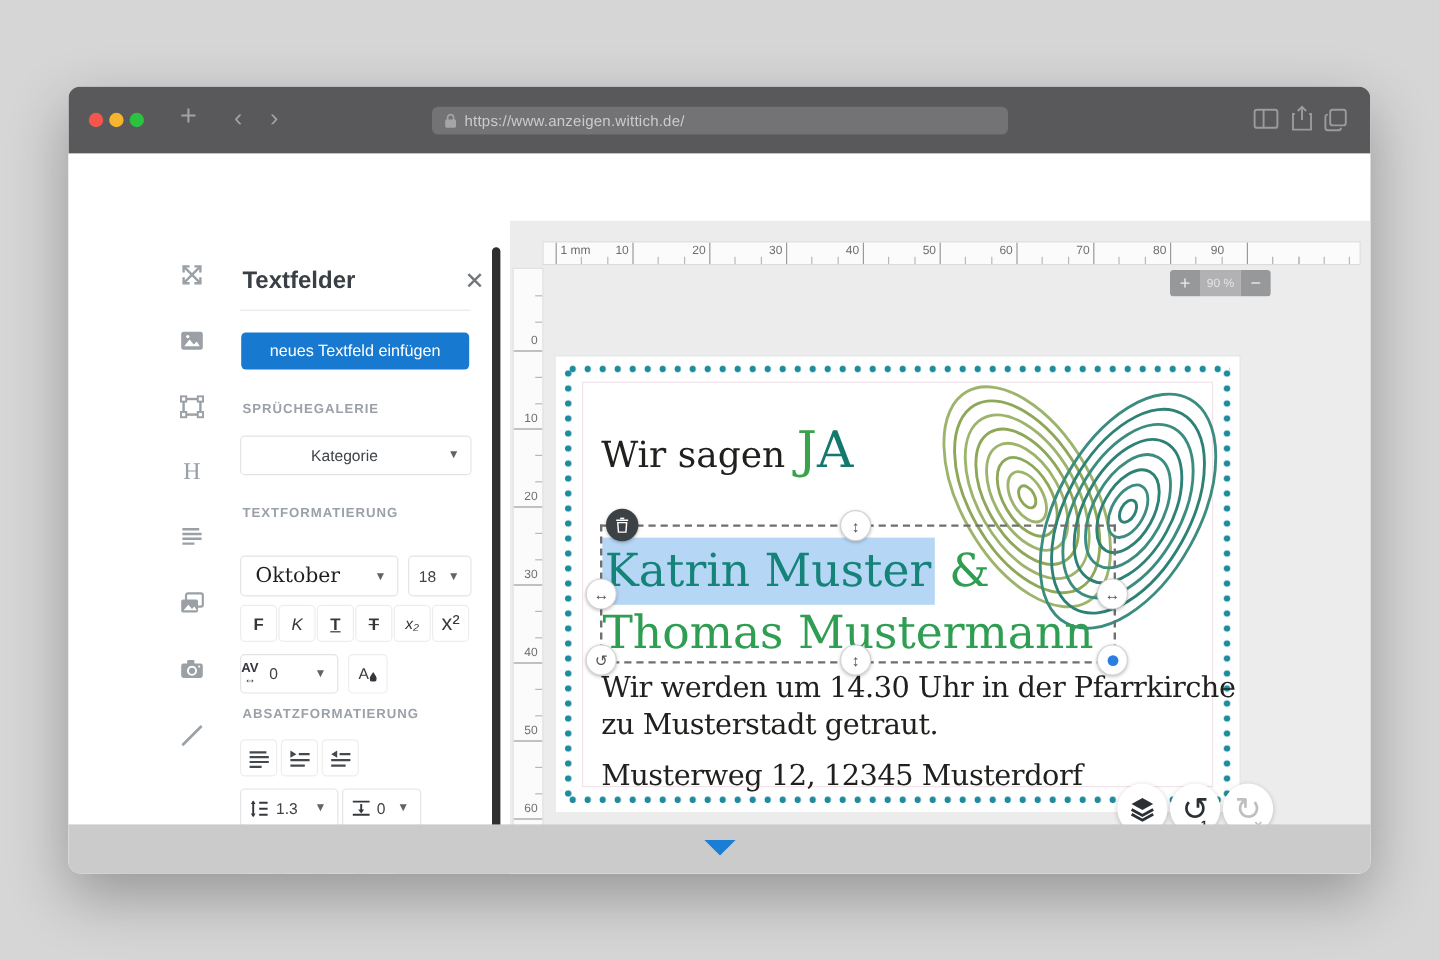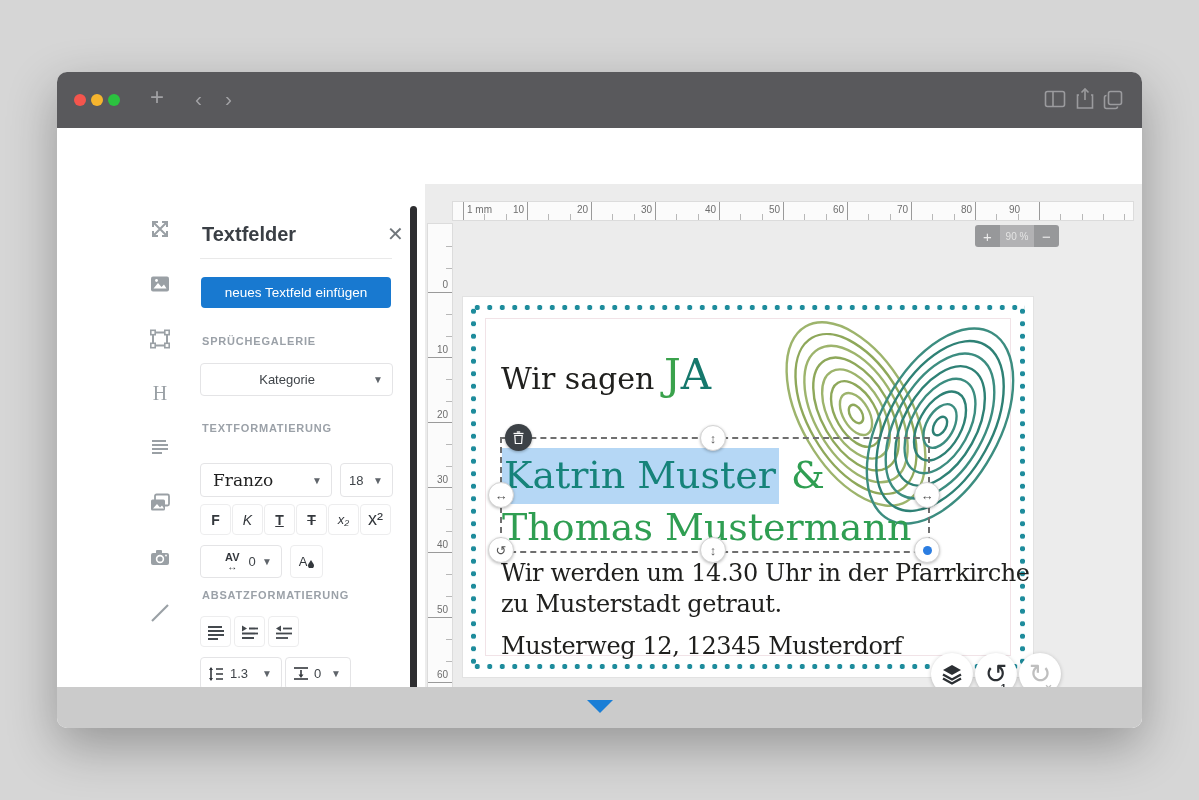--- a/index.html
+++ b/index.html
@@ -81,20 +81,27 @@
   <div class="window">
 
     <div class="titlebar">
       <div class="tl-dot" style="left:17px;background:#f4554d;"></div>
       <div class="tl-dot" style="left:34px;background:#f6b52e;"></div>
       <div class="tl-dot" style="left:51px;background:#2bc23f;"></div>
       <div class="chrome-glyph" style="left:93px;font-size:24px;top:12px;">+</div>
       <div class="chrome-glyph" style="left:138px;">‹</div>
       <div class="chrome-glyph" style="left:168px;">›</div>
 
+      <div class="urlbar">
+        <svg class="icon-svg" style="margin-left:10px;" width="11" height="13" viewBox="0 0 11 13">
+          <rect x="1" y="5.5" width="9" height="7" rx="1.2" fill="#a5a5a8"></rect>
+          <path d="M3 6V4a2.5 2.5 0 0 1 5 0v2" fill="none" stroke="#a5a5a8" stroke-width="1.4"></path>
+        </svg>
+        <span class="urltext">https://www.anzeigen.wittich.de/</span>
+      </div>
 
       <svg class="tb-icon icon-svg" style="left:987px;" width="22" height="18" viewBox="0 0 22 18">
         <rect x="1.5" y="1.5" width="19" height="15" rx="2" fill="none" stroke="#9b9b9e" stroke-width="1.6"></rect>
         <line x1="9" y1="1.5" x2="9" y2="16.5" stroke="#9b9b9e" stroke-width="1.6"></line>
       </svg>
       <svg class="tb-icon icon-svg" style="left:1019px;top:15px;" width="18" height="24" viewBox="0 0 18 24">
         <path d="M3 9h-1.5v13h15V9H15" fill="none" stroke="#9b9b9e" stroke-width="1.6" transform="translate(0,-1)"></path>
         <line x1="9" y1="2" x2="9" y2="13" stroke="#9b9b9e" stroke-width="1.6"></line>
         <path d="M5.5 5.5 9 2l3.5 3.5" fill="none" stroke="#9b9b9e" stroke-width="1.6"></path>
       </svg>
@@ -155,37 +162,37 @@
       <div class="btn-blue">neues Textfeld einfügen</div>
 
       <div class="sec-label" style="top:207px;">SPRÜCHEGALERIE</div>
       <div class="dd" style="left:143px;top:235px;width:191px;height:31px;">
         <span style="flex:1;text-align:center;">Kategorie</span>
         <span class="caret">▼</span>
       </div>
 
       <div class="sec-label" style="top:294px;">TEXTFORMATIERUNG</div>
       <div class="dd" style="left:143px;top:335px;width:130px;height:32px;">
-        <span style="margin-left:12px;font-family:'DejaVu Serif',serif;font-size:17px;color:#1f1f1f;">Franzo</span>
+        <span style="margin-left:12px;font-family:'DejaVu Serif',serif;font-size:17px;color:#1f1f1f;">Oktober</span>
         <span class="caret">▼</span>
       </div>
       <div class="dd" style="left:283px;top:335px;width:51px;height:32px;">
         <span style="margin-left:8px;">18</span>
         <span class="caret">▼</span>
       </div>
 
       <div class="fmt-btn" style="left:143px;top:376px;font-weight:700;">F</div>
       <div class="fmt-btn" style="left:175px;top:376px;font-style:italic;">K</div>
       <div class="fmt-btn" style="left:207px;top:376px;text-decoration:underline;font-weight:700;">T</div>
       <div class="fmt-btn" style="left:239px;top:376px;text-decoration:line-through;font-weight:700;">T</div>
       <div class="fmt-btn" style="left:271px;top:376px;font-size:13px;font-style:italic;">x₂</div>
       <div class="fmt-btn" style="left:303px;top:376px;font-size:18px;">x²</div>
 
       <div class="dd" style="left:143px;top:417px;width:80px;height:31px;">
-        <span style="margin-left:24px;display:flex;flex-direction:column;align-items:center;line-height:10px;">
+        <span style="margin-left:0;display:flex;flex-direction:column;align-items:center;line-height:10px;">
           <b style="font-size:11px;color:#34383d;">AV</b>
           <span style="font-size:10px;color:#34383d;">↔</span>
         </span>
         <span style="margin-left:9px;">0</span>
         <span class="caret">▼</span>
       </div>
       <div class="fmt-btn" style="left:233px;top:417px;width:31px;height:31px;">
         <span style="font-size:13px;">A</span>
         <svg width="6" height="8" viewBox="0 0 6 8" style="margin-left:1px;margin-top:4px;">
           <path d="M3 0C4.5 2.5 6 4 6 5.5A3 3 0 0 1 0 5.5C0 4 1.5 2.5 3 0Z" fill="#34383d"></path>

